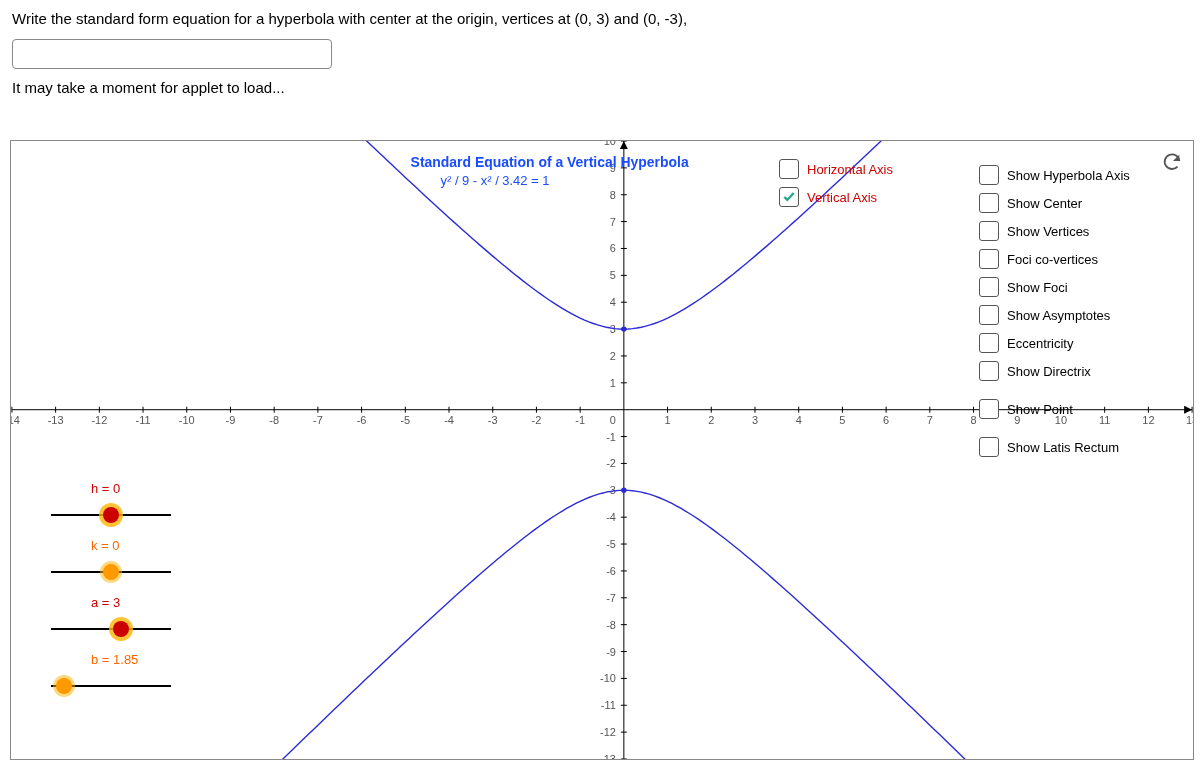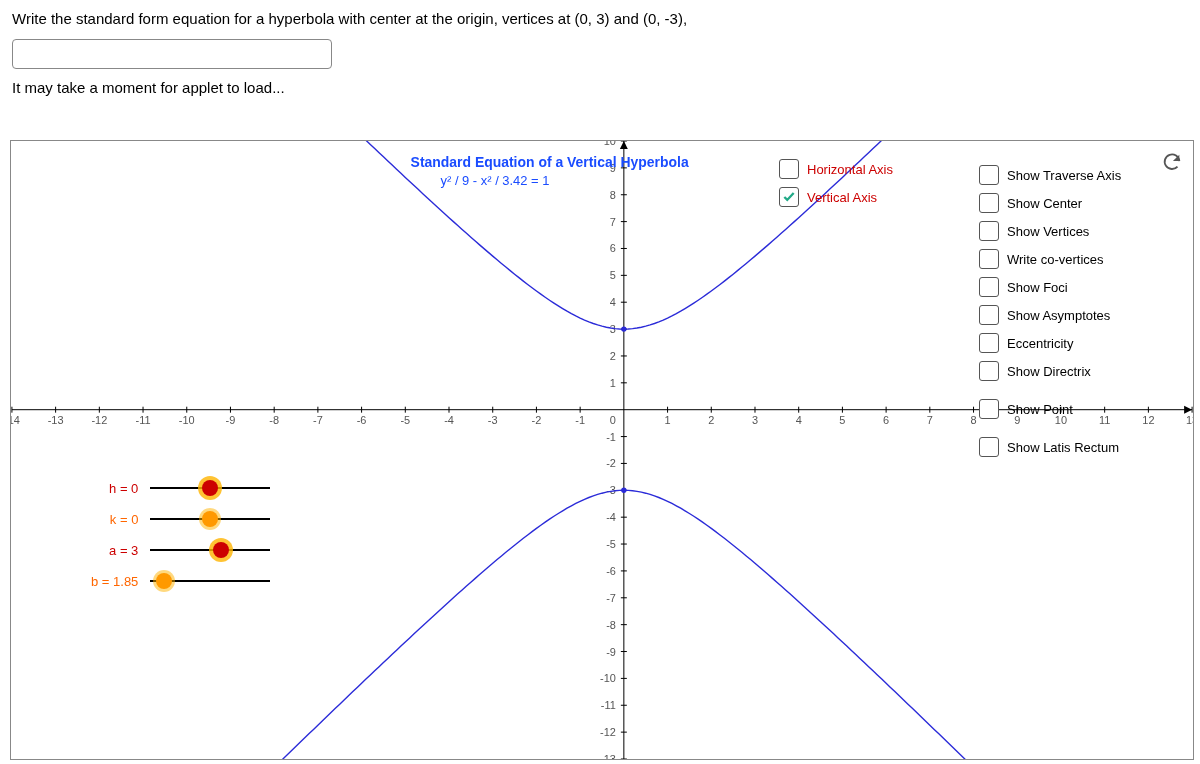--- a/index.html
+++ b/index.html
@@ -13,21 +13,21 @@
   .eq-title { font-family: Arial, sans-serif; font-size: 14px; fill: #1a4cff; font-weight: bold;}
   .eq-sub { font-family: Arial, sans-serif; font-size: 13px; fill: #1a4cff; }
   .tick-label { font-family: Arial, sans-serif; font-size: 11px; fill: #555; }
   .refresh-icon { position: absolute; top: 10px; right: 10px; width: 22px; height: 22px; cursor: pointer; }
   .checkbox-group { position: absolute; left: 920px; top: 24px; display: flex; flex-direction: column; gap: 8px; }
   .orient-group { position: absolute; left: 720px; top: 18px; display: flex; flex-direction: column; gap: 8px; }
   .cb { display: flex; align-items: center; gap: 8px; font-family: Arial, sans-serif; font-size: 13px; padding-left: 48px; }
   .cb .box { width: 20px; height: 20px; border: 1.4px solid #555; border-radius: 3px; display: flex; align-items: center; justify-content: center; background:#fff;}
   .cb .check { width: 14px; height: 14px; }
   .slider-group { position: absolute; left: 40px; top: 340px; display: flex; flex-direction: column; gap: 16px; }
-  .slider-row { display: flex; flex-direction: row; gap: 12px; font-family: Arial, sans-serif; font-size: 13px; justify-content: flex-end; }
+  .slider-row { display: flex; flex-direction: column; gap: 12px; font-family: Arial, sans-serif; font-size: 13px; }
   .slider-track { position: relative; width: 120px; height: 14px; }
   .track-line { position: absolute; top: 6px; left: 0; right: 0; height: 2px; background: #000; }
   .knob { position: absolute; top: -1px; width: 16px; height: 16px; border-radius: 50%; }
   .knob.red { background: #c00; box-shadow: 0 0 0 4px rgba(255,180,0,0.8); }
   .knob.orange { background: #f90; box-shadow: 0 0 0 3px rgba(255,180,0,0.5); }
 </style>
 </head>
 <body>
 
 <div class="question-area">
@@ -177,33 +177,33 @@
             <path fill="none" stroke="#2a8" stroke-width="4" d="M4 12l5 5L20 5"></path>
           </svg>
       </span>
       <span style="color:#c00">Vertical Axis</span>
     </div>
   </div>
 
   <div class="checkbox-group" id="cb-group">
       <div class="cb">
         <span class="box"></span>
-        <span>Show Traverse Axis</span>
+        <span>Show Hyperbola Axis</span>
       </div>
       <div class="cb">
         <span class="box"></span>
         <span>Show Center</span>
       </div>
       <div class="cb">
         <span class="box"></span>
         <span>Show Vertices</span>
       </div>
       <div class="cb">
         <span class="box"></span>
-        <span>Write co-vertices</span>
+        <span>Foci co-vertices</span>
       </div>
       <div class="cb">
         <span class="box"></span>
         <span>Show Foci</span>
       </div>
       <div class="cb">
         <span class="box"></span>
         <span>Show Asymptotes</span>
       </div>
       <div class="cb">

